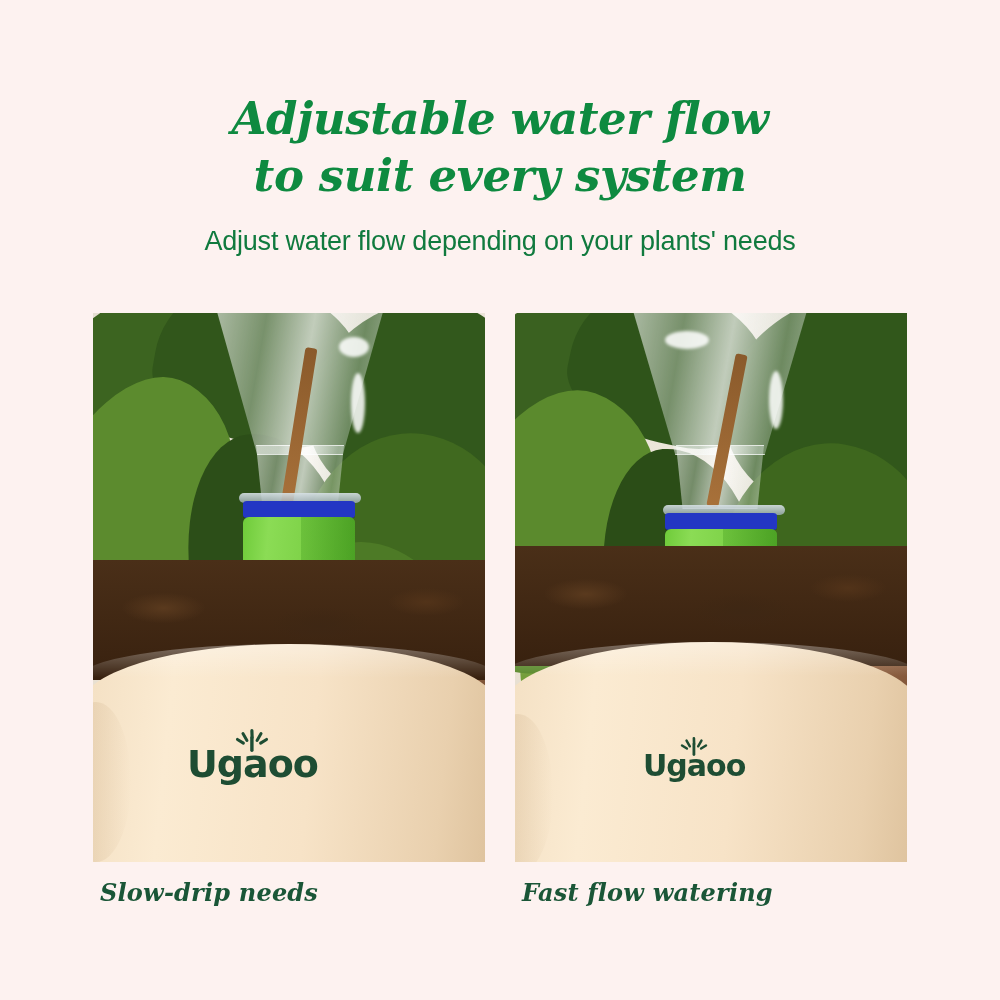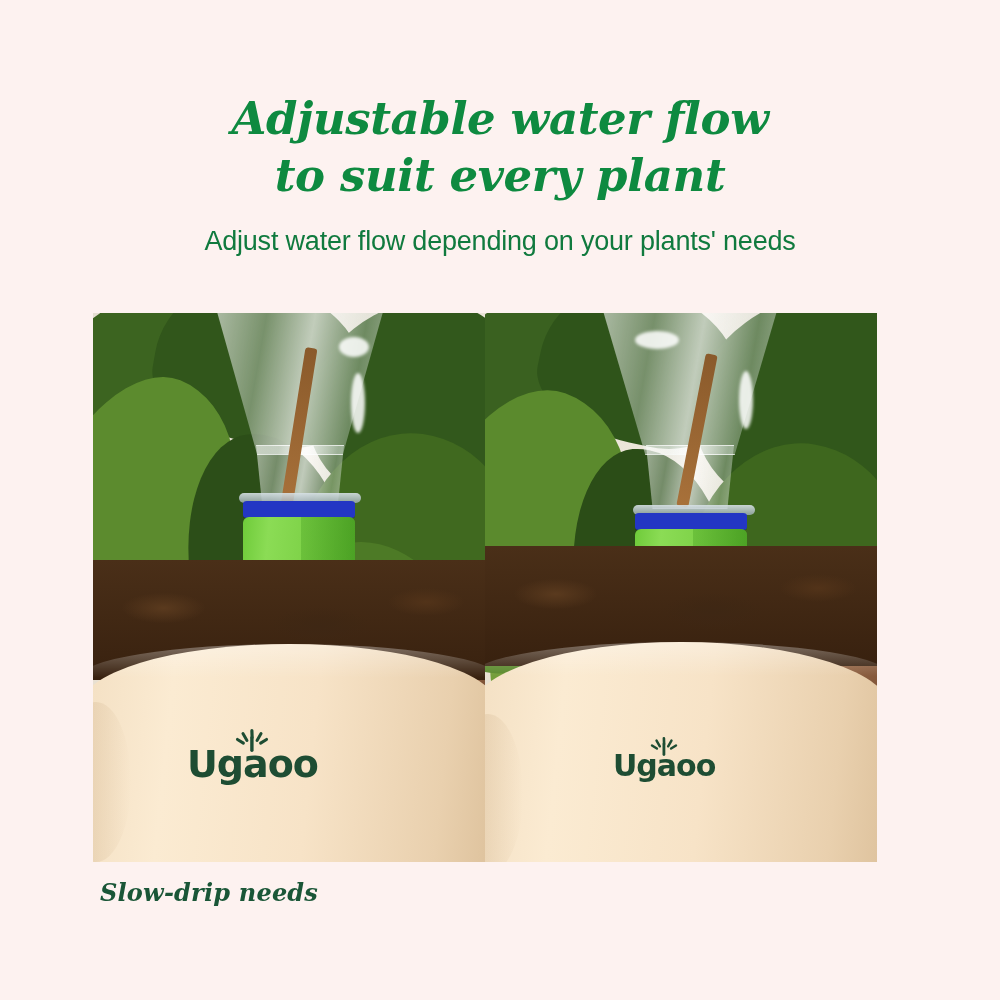--- a/index.html
+++ b/index.html
@@ -42,21 +42,21 @@
   }
 
   
   .panels {
     position: absolute;
     top: 313px;
     left: 93px;
     width: 814px;
     height: 549px;
     display: flex;
-    justify-content: flex-start;
+    justify-content: space-between;
     border-radius: 25px;
   }
   .panel-wrap {
     width: 392px;
     height: 549px;
     position: relative;
   }
   .photo {
     width: 392px;
     height: 549px;
@@ -356,21 +356,21 @@
   }
   .caption-left  { left: 100px; }
   .caption-right { left: 522px; }
 </style>
 </head>
 <body>
 
 <div class="header">
   <h1 class="headline">
     <span class="headline-line">Adjustable water flow</span>
-    <span class="headline-line">to suit every plant</span>
+    <span class="headline-line">to suit every system</span>
   </h1>
   <p class="subtitle">Adjust water flow depending on your plants' needs</p>
 </div>
 
 <div class="panels">
 
   <div class="panel-wrap">
     <div class="photo lp">
       <div class="wall"></div>
 
@@ -479,15 +479,16 @@
               <rect x="8.5" y="3.4" width="3" height="11" rx="1.5" transform="rotate(-30 10 9)"></rect>
               <rect x="22.5" y="3.4" width="3" height="11" rx="1.5" transform="rotate(30 24 9)"></rect>
               <rect x="3.5" y="8.5" width="3" height="10" rx="1.5" transform="rotate(-58 5 13)"></rect>
               <rect x="27.5" y="8.5" width="3" height="10" rx="1.5" transform="rotate(58 29 13)"></rect>
             </g>
           </svg>
           <span class="logo-word">Ugaoo</span>
         </div>
       </div>
     </div>
+    <div class="caption caption-right" style="position:absolute; top:565px; left:7px;">Fast flow watering</div>
   </div>
 
 </div>
 
 </body></html>

